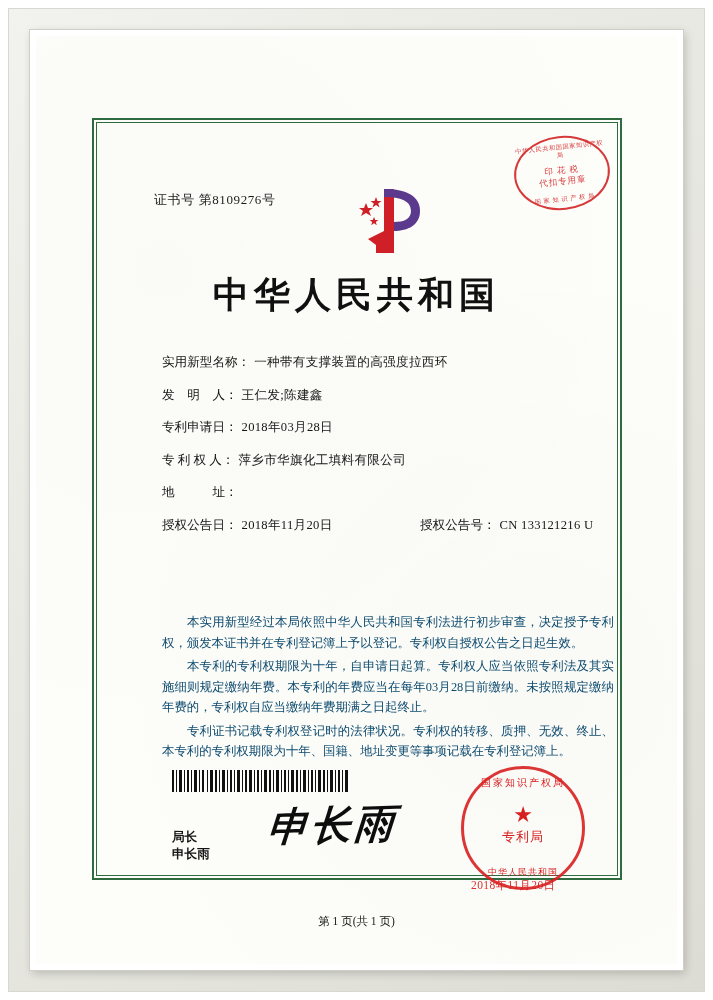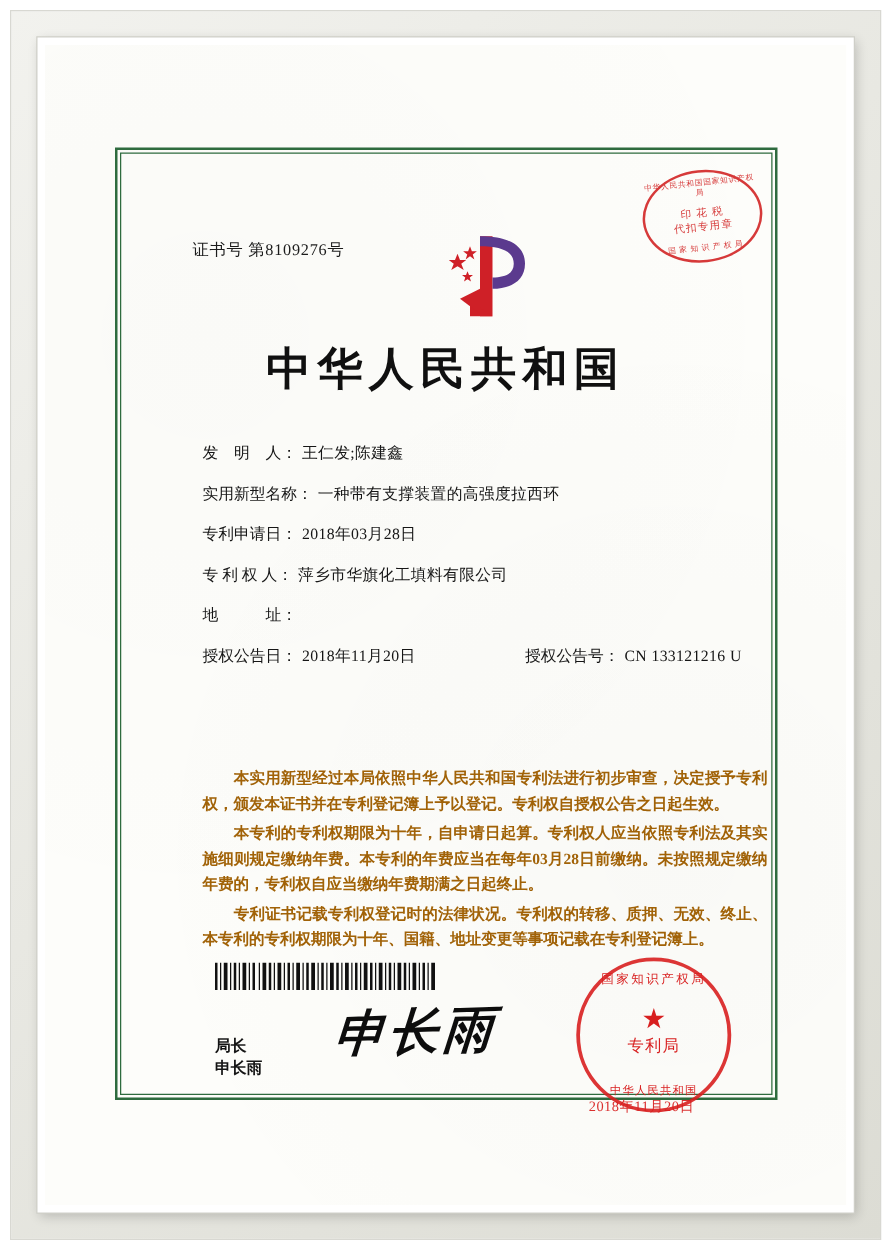--- a/index.html
+++ b/index.html
@@ -178,23 +178,22 @@
   .frow-split .right { display: flex; }
 
   
   .paras {
     position: absolute;
     left: 126px;
     top: 576px;
     width: 452px;
     font-size: 12.4px;
     line-height: 20.5px;
-    color: #a16207;
+    color: #0c4a6e;
     text-align: justify;
-    font-weight: bold;
   }
   .paras p {
     margin: 0 0 3px 0;
     text-indent: 25px;
   }
 
   
   .barcode {
     position: absolute;
     left: 136px;
@@ -317,26 +316,26 @@
         <polygon points="12,22 14,27 19,27 15,30 17,35 12,32 7,35 9,30 5,27 10,27" fill="#cf2027"></polygon>
         <polygon points="22,16 23.5,20 27.5,20 24.2,22.5 25.5,26.5 22,24 18.5,26.5 19.8,22.5 16.5,20 20.5,20" fill="#cf2027"></polygon>
         <polygon points="20,36 21.2,39 24.4,39 21.8,41 22.8,44.2 20,42.3 17.2,44.2 18.2,41 15.6,39 18.8,39" fill="#cf2027"></polygon>
       </svg>
     </div>
 
     <div class="main-title">中华人民共和国</div>
 
     <div class="fields">
       <div class="frow">
+        <span class="flabel">实用新型名称：</span>
+        <span class="fvalue">一种带有支撑装置的高强度拉西环</span>
+      </div>
+      <div class="frow">
         <span class="flabel">发　明　人：</span>
         <span class="fvalue">王仁发;陈建鑫</span>
-      </div>
-      <div class="frow">
-        <span class="flabel">实用新型名称：</span>
-        <span class="fvalue">一种带有支撑装置的高强度拉西环</span>
       </div>
       <div class="frow">
         <span class="flabel">专利申请日：</span>
         <span class="fvalue">2018年03月28日</span>
       </div>
       <div class="frow">
         <span class="flabel">专 利 权 人：</span>
         <span class="fvalue">萍乡市华旗化工填料有限公司</span>
       </div>
       <div class="frow">
@@ -419,14 +418,15 @@
 
     <div class="seal">
       <div class="seal-ring"></div>
       <div class="seal-text-top">国家知识产权局</div>
       <div class="seal-star">★</div>
       <div class="seal-center">专利局</div>
       <div class="seal-text-bottom">中华人民共和国</div>
     </div>
     <div class="seal-date">2018年11月20日</div>
 
+    <div class="page-footer">第 1 页(共 1 页)</div>
   </div>
 </div>
 
 </body></html>

